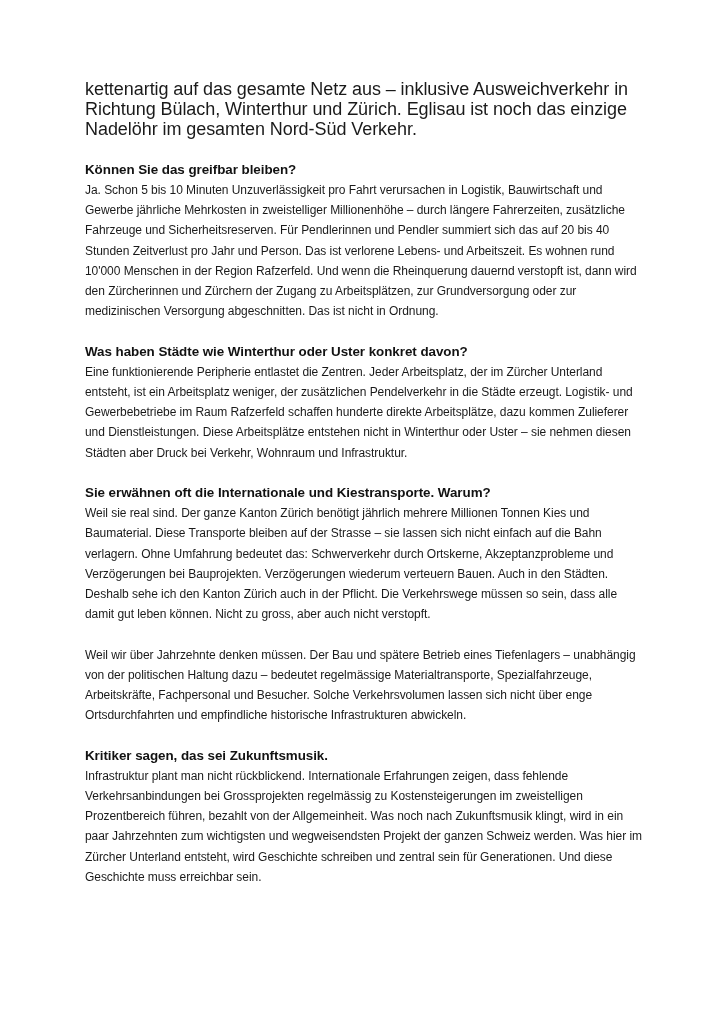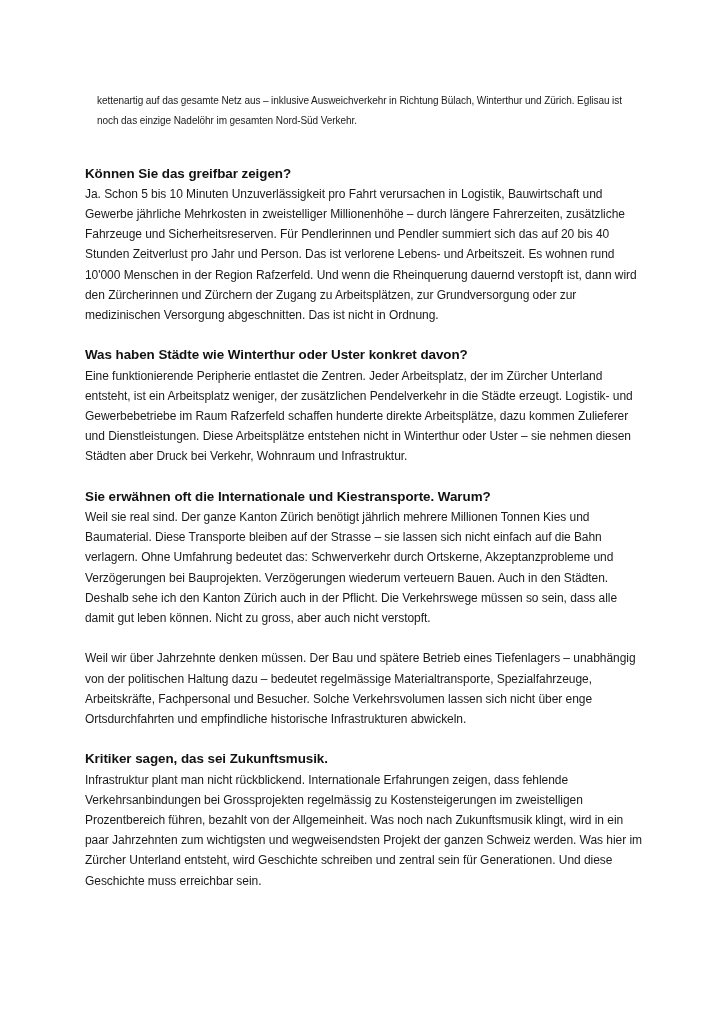--- a/index.html
+++ b/index.html
@@ -18,22 +18,22 @@
     color: #1a1a1a;
     -webkit-font-smoothing: antialiased;
   }
   .content {
     position: absolute;
     left: 85px;
     top: 79px;
     width: 557px;
   }
   .para {
-    margin: 12px;
-    font-size: 10px;
+    margin: 0;
+    font-size: 18px;
     line-height: 20.2px;
     letter-spacing: -0.05px;
     word-spacing: -0.1px;
     font-weight: 400;
     text-align: left;
     white-space: normal;
   }
   .qa-block {
     margin: 0;
   }
@@ -63,21 +63,21 @@
 <body>
 
 <div class="page">
   <div class="content">
 
     <p class="para">kettenartig auf das gesamte Netz aus – inklusive Ausweichverkehr in Richtung Bülach, Winterthur und Zürich. Eglisau ist noch das einzige Nadelöhr im gesamten Nord-Süd Verkehr.</p>
 
     <div class="spacer">&nbsp;</div>
 
     <div class="qa-block">
-      <p class="question">Können Sie das greifbar zeigen?</p>
+      <p class="question">Können Sie das greifbar bleiben?</p>
       <p class="answer">Ja. Schon 5 bis 10 Minuten Unzuverlässigkeit pro Fahrt verursachen in Logistik, Bauwirtschaft und Gewerbe jährliche Mehrkosten in zweistelliger Millionenhöhe – durch längere Fahrerzeiten, zusätzliche Fahrzeuge und Sicherheitsreserven. Für Pendlerinnen und Pendler summiert sich das auf 20 bis 40 Stunden Zeitverlust pro Jahr und Person. Das ist verlorene Lebens- und Arbeitszeit. Es wohnen rund 10'000 Menschen in der Region Rafzerfeld. Und wenn die Rheinquerung dauernd verstopft ist, dann wird den Zürcherinnen und Zürchern der Zugang zu Arbeitsplätzen, zur Grundversorgung oder zur medizinischen Versorgung abgeschnitten. Das ist nicht in Ordnung.</p>
     </div>
 
     <div class="spacer">&nbsp;</div>
 
     <div class="qa-block">
       <p class="question">Was haben Städte wie Winterthur oder Uster konkret davon?</p>
       <p class="answer">Eine funktionierende Peripherie entlastet die Zentren. Jeder Arbeitsplatz, der im Zürcher Unterland entsteht, ist ein Arbeitsplatz weniger, der zusätzlichen Pendelverkehr in die Städte erzeugt. Logistik- und Gewerbebetriebe im Raum Rafzerfeld schaffen hunderte direkte Arbeitsplätze, dazu kommen Zulieferer und Dienstleistungen. Diese Arbeitsplätze entstehen nicht in Winterthur oder Uster – sie nehmen diesen Städten aber Druck bei Verkehr, Wohnraum und Infrastruktur.</p>
     </div>
 

